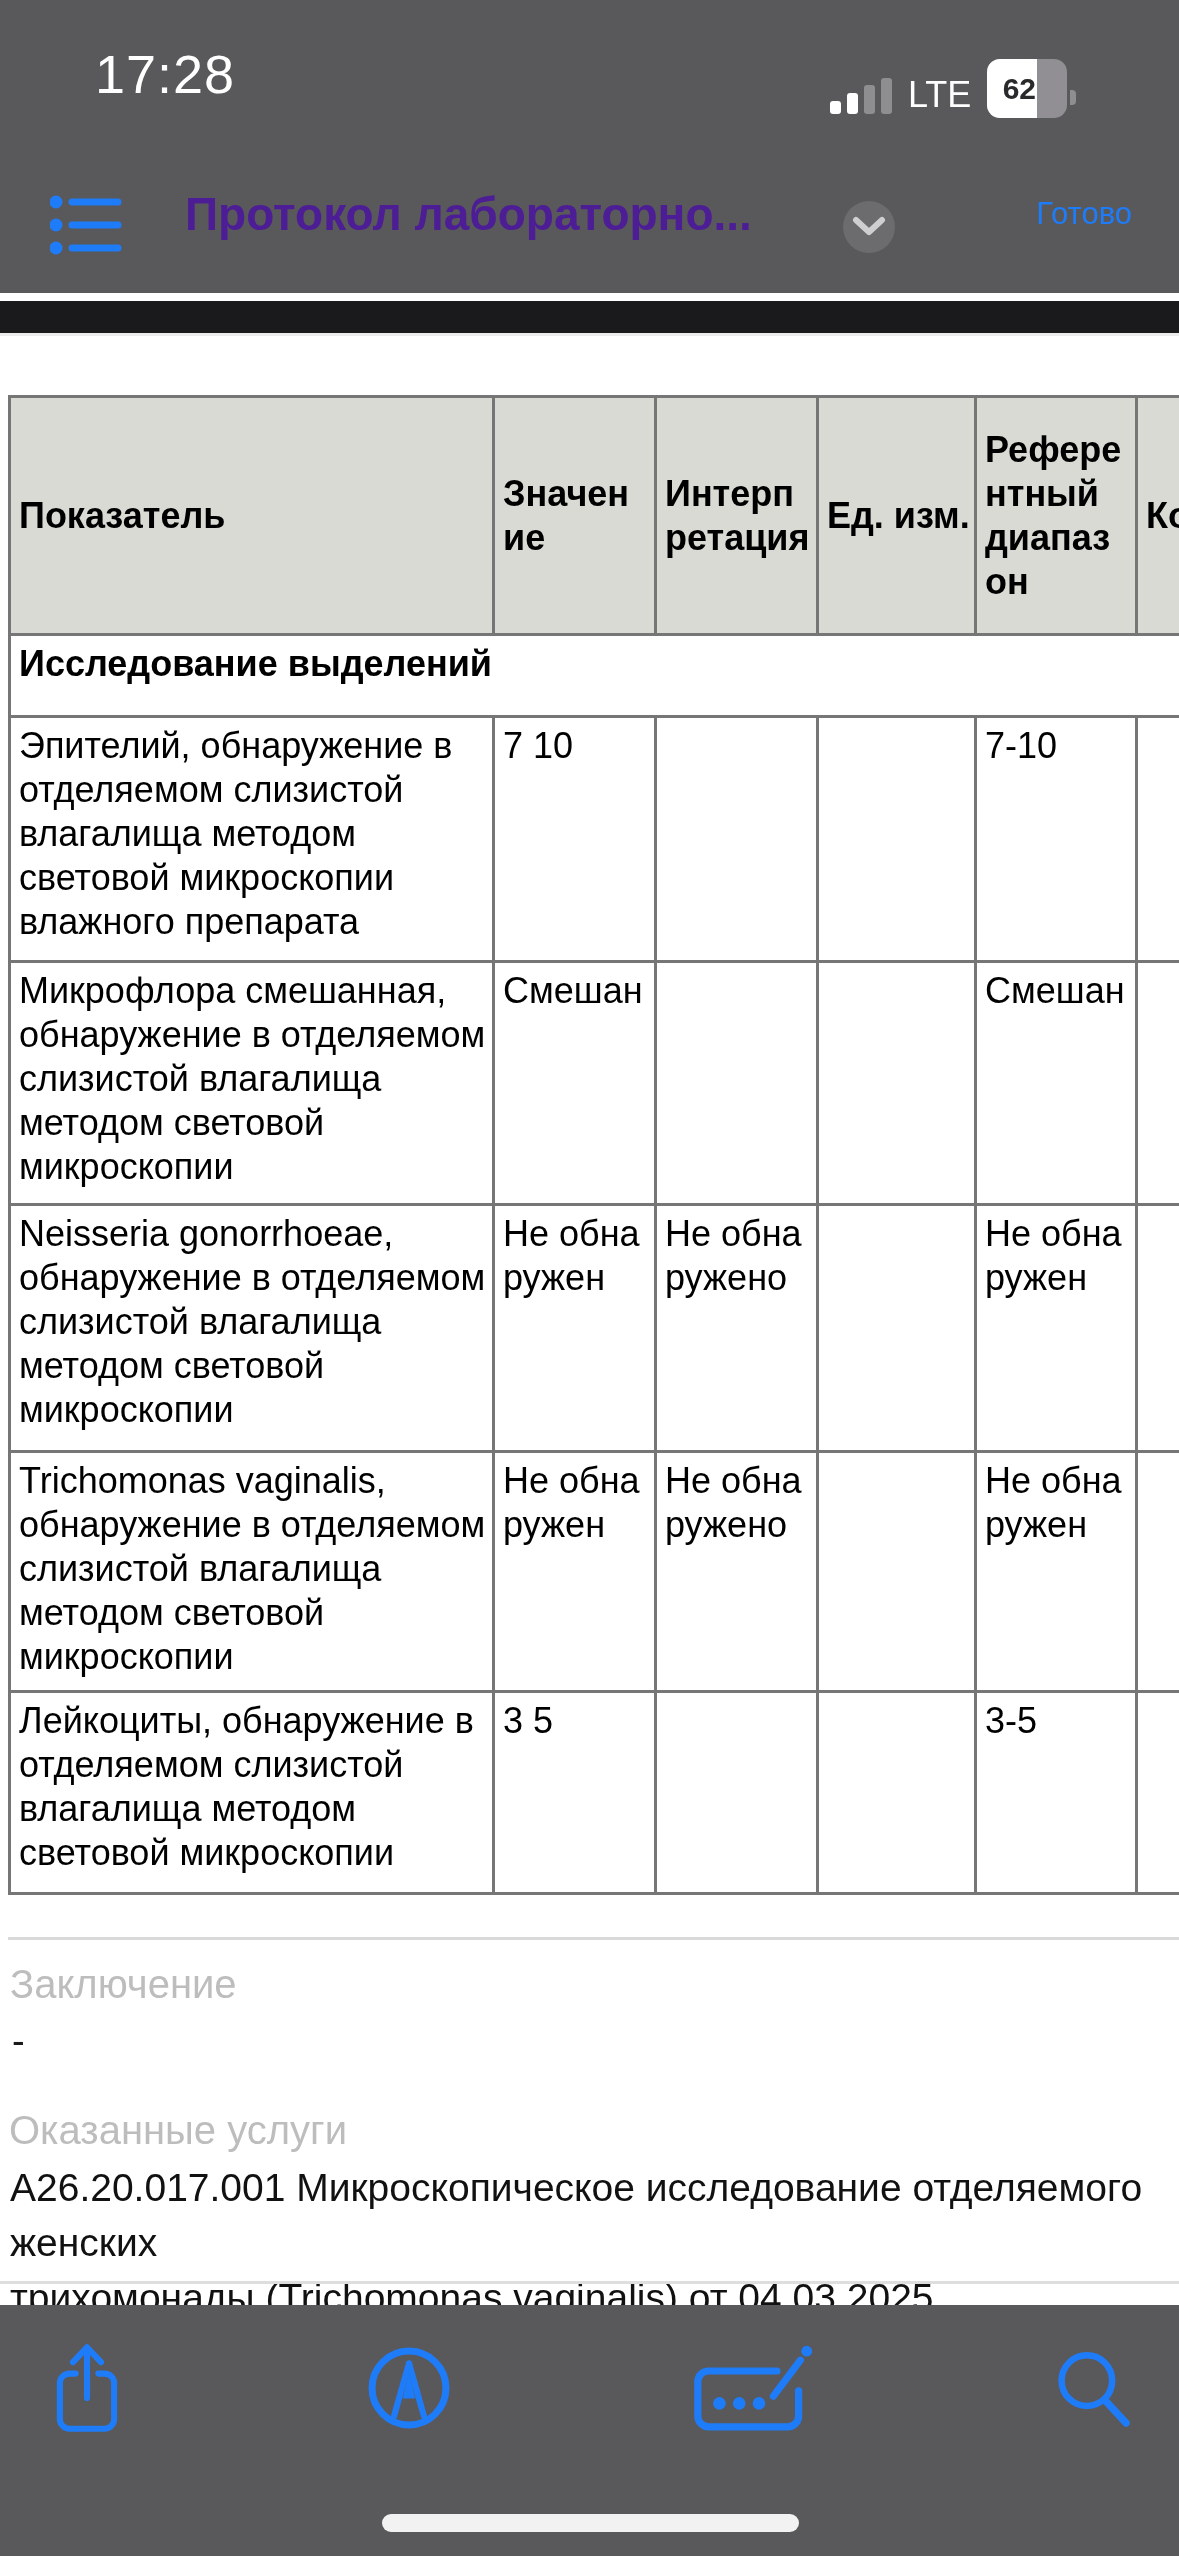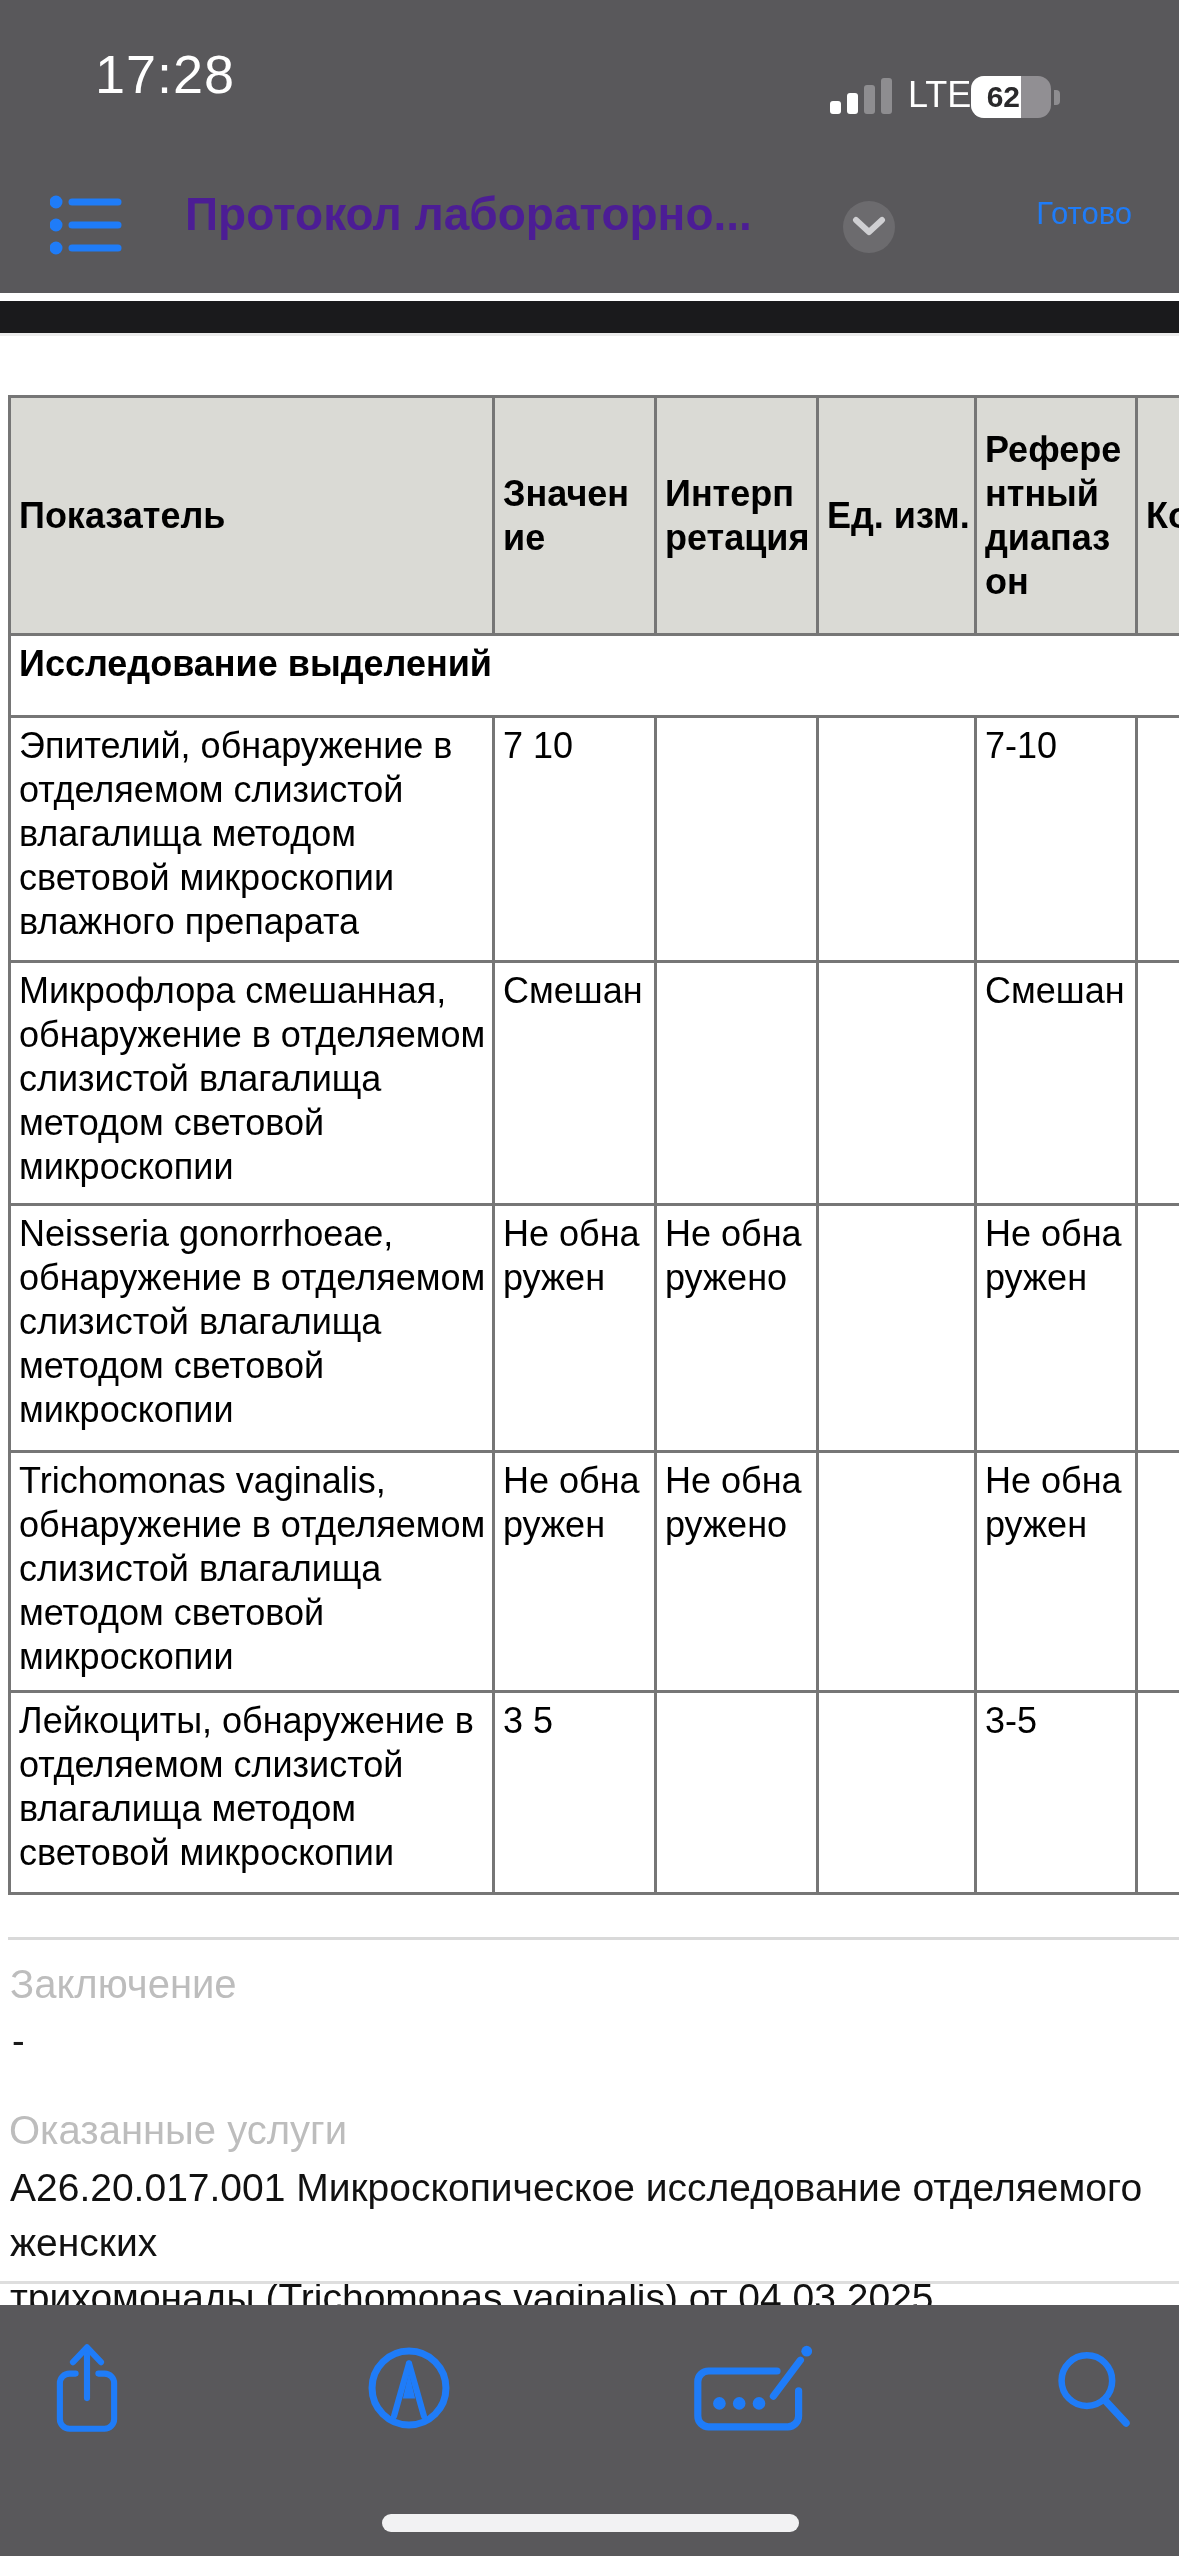--- a/index.html
+++ b/index.html
@@ -13,22 +13,22 @@
 
   
   .status-bar{left:0;top:0;width:1179px;height:135px;background:#59585B;}
   .nav-bar{left:0;top:135px;width:1179px;height:158px;background:#59585B;}
   .time{left:95px;top:43px;font-size:54px;font-weight:400;color:#ffffff;letter-spacing:1px;}
   .right-status{left:830px;top:60px;width:300px;height:60px;display:flex;align-items:flex-end;}
   .sig{display:flex;align-items:flex-end;gap:6px;margin-bottom:6px;}
   .sig i{display:block;width:11px;border-radius:3px;background:#8E8D90;}
   .sig i.on{background:#ffffff;}
   .s1{height:13px}.s2{height:21px}.s3{height:29px}.s4{height:36px}
-  .lte{color:#ffffff;font-size:36px;font-weight:500;margin:0 0 4px 16px;}
-  .battery{position:relative;width:80px;height:42px;border-radius:13px;background:#918F93;overflow:hidden;margin-bottom:2px;}
+  .lte{color:#ffffff;font-size:36px;font-weight:500;margin:0 16px 4px 16px;}
+  .battery{position:relative;width:80px;height:59px;border-radius:13px;background:#918F93;overflow:hidden;margin-bottom:2px;}
   .battery .fill{position:absolute;left:0;top:0;height:100%;width:62%;background:#ffffff;}
   .battery .pct{position:absolute;left:0;top:0;width:80%;height:100%;display:flex;align-items:center;justify-content:center;
     font-size:30px;font-weight:700;color:#2A292B;}
   .bat-nub{width:6px;height:15px;background:#8E8D90;border-radius:0 4px 4px 0;margin:0 0 15px 3px;}
 
   .list-btn{left:50px;top:193px;width:74px;height:64px;display:flex;align-items:center;}
   .doc-title{left:185px;top:135px;height:158px;display:flex;align-items:center;
     font-size:46px;font-weight:600;color:#4c1d95;max-width:650px;white-space:nowrap;overflow:hidden;}
   .chevron-btn{left:843px;top:201px;width:52px;height:52px;border-radius:50%;background:#6C6B6E;
     display:flex;align-items:center;justify-content:center;}

